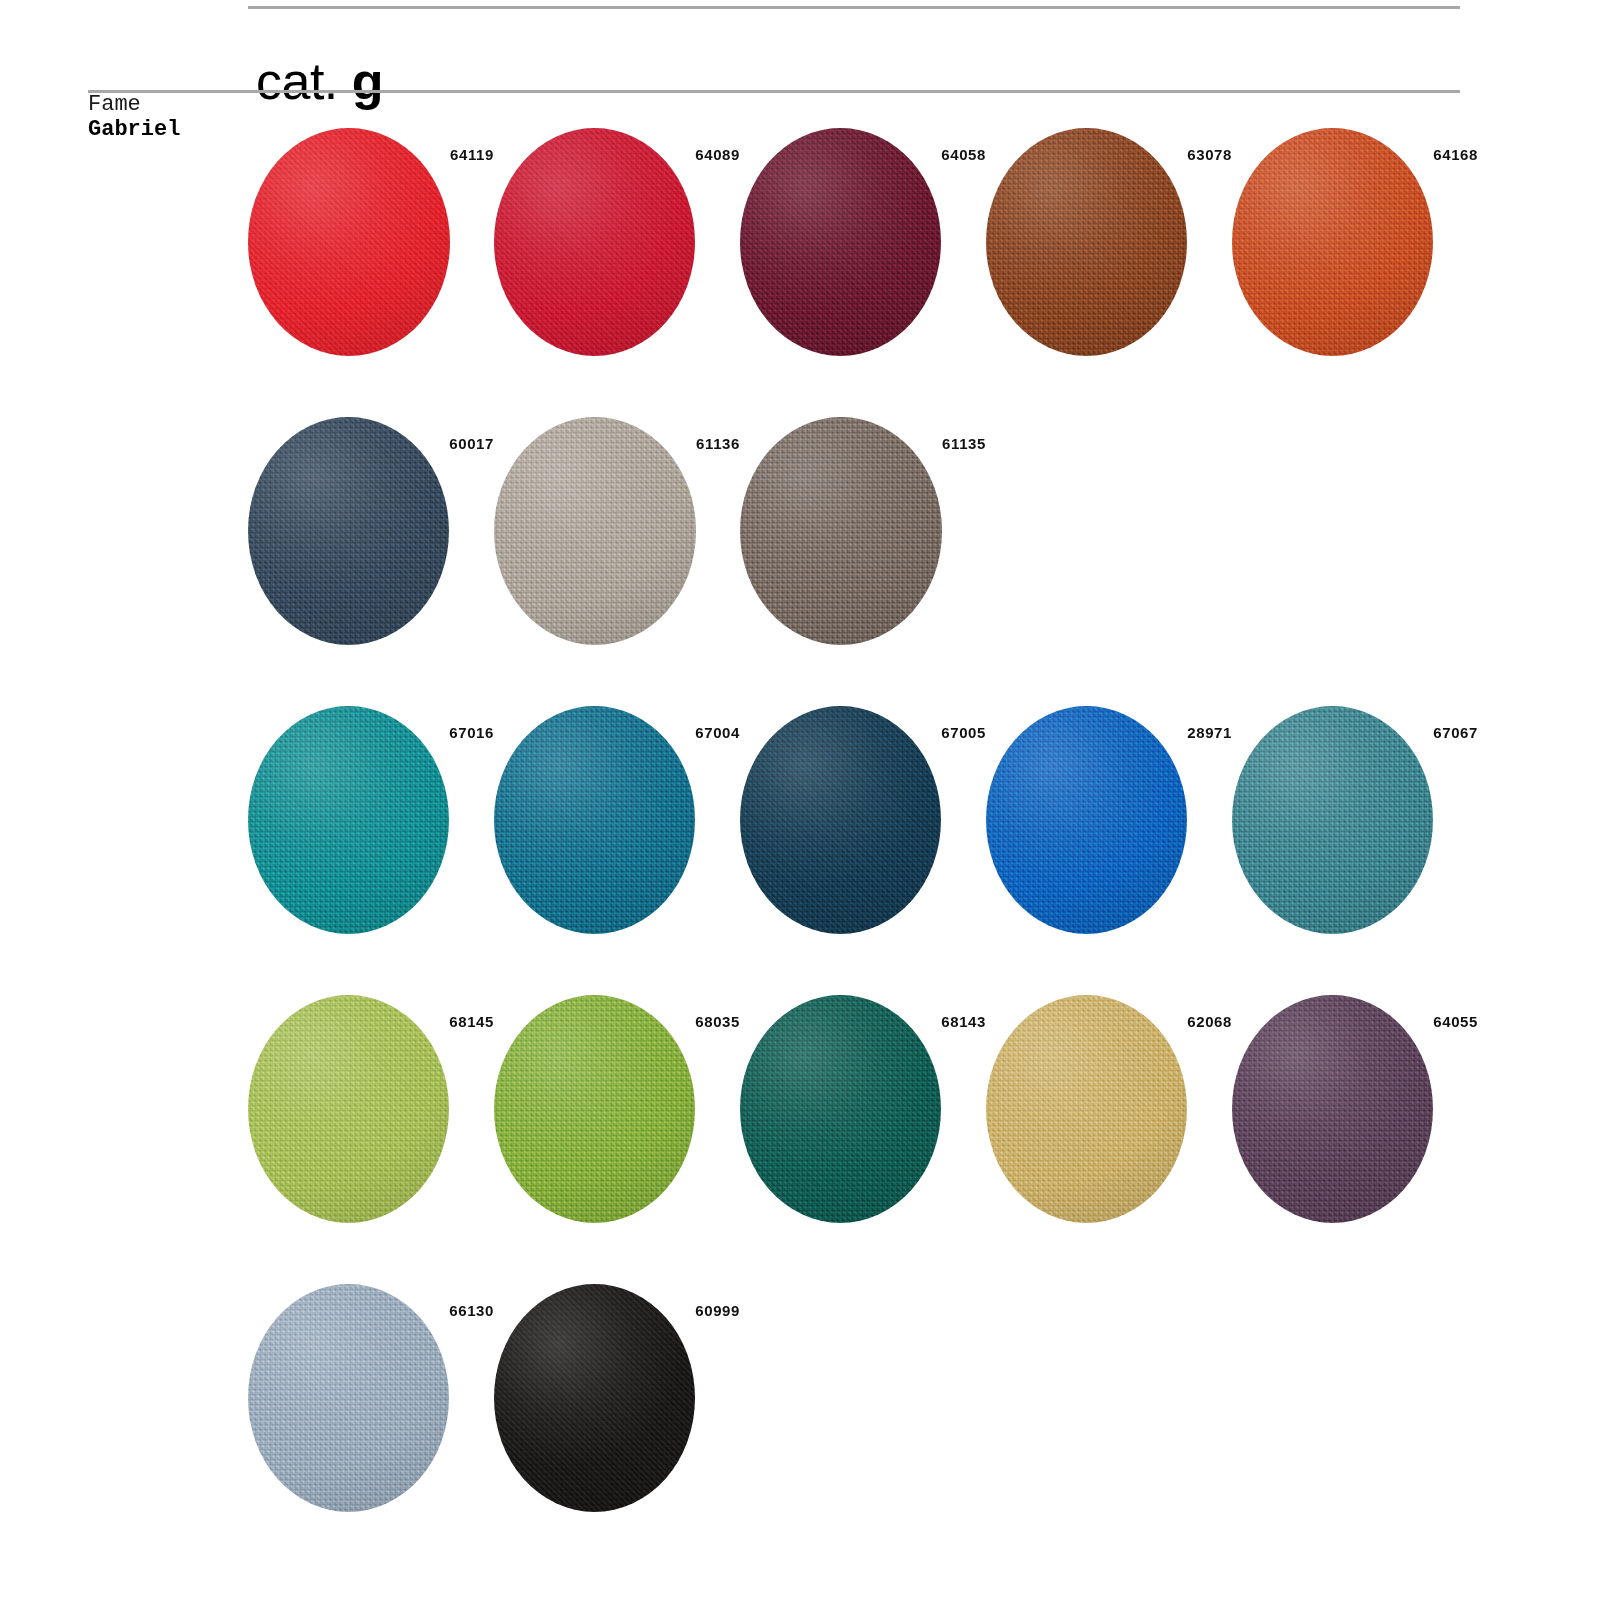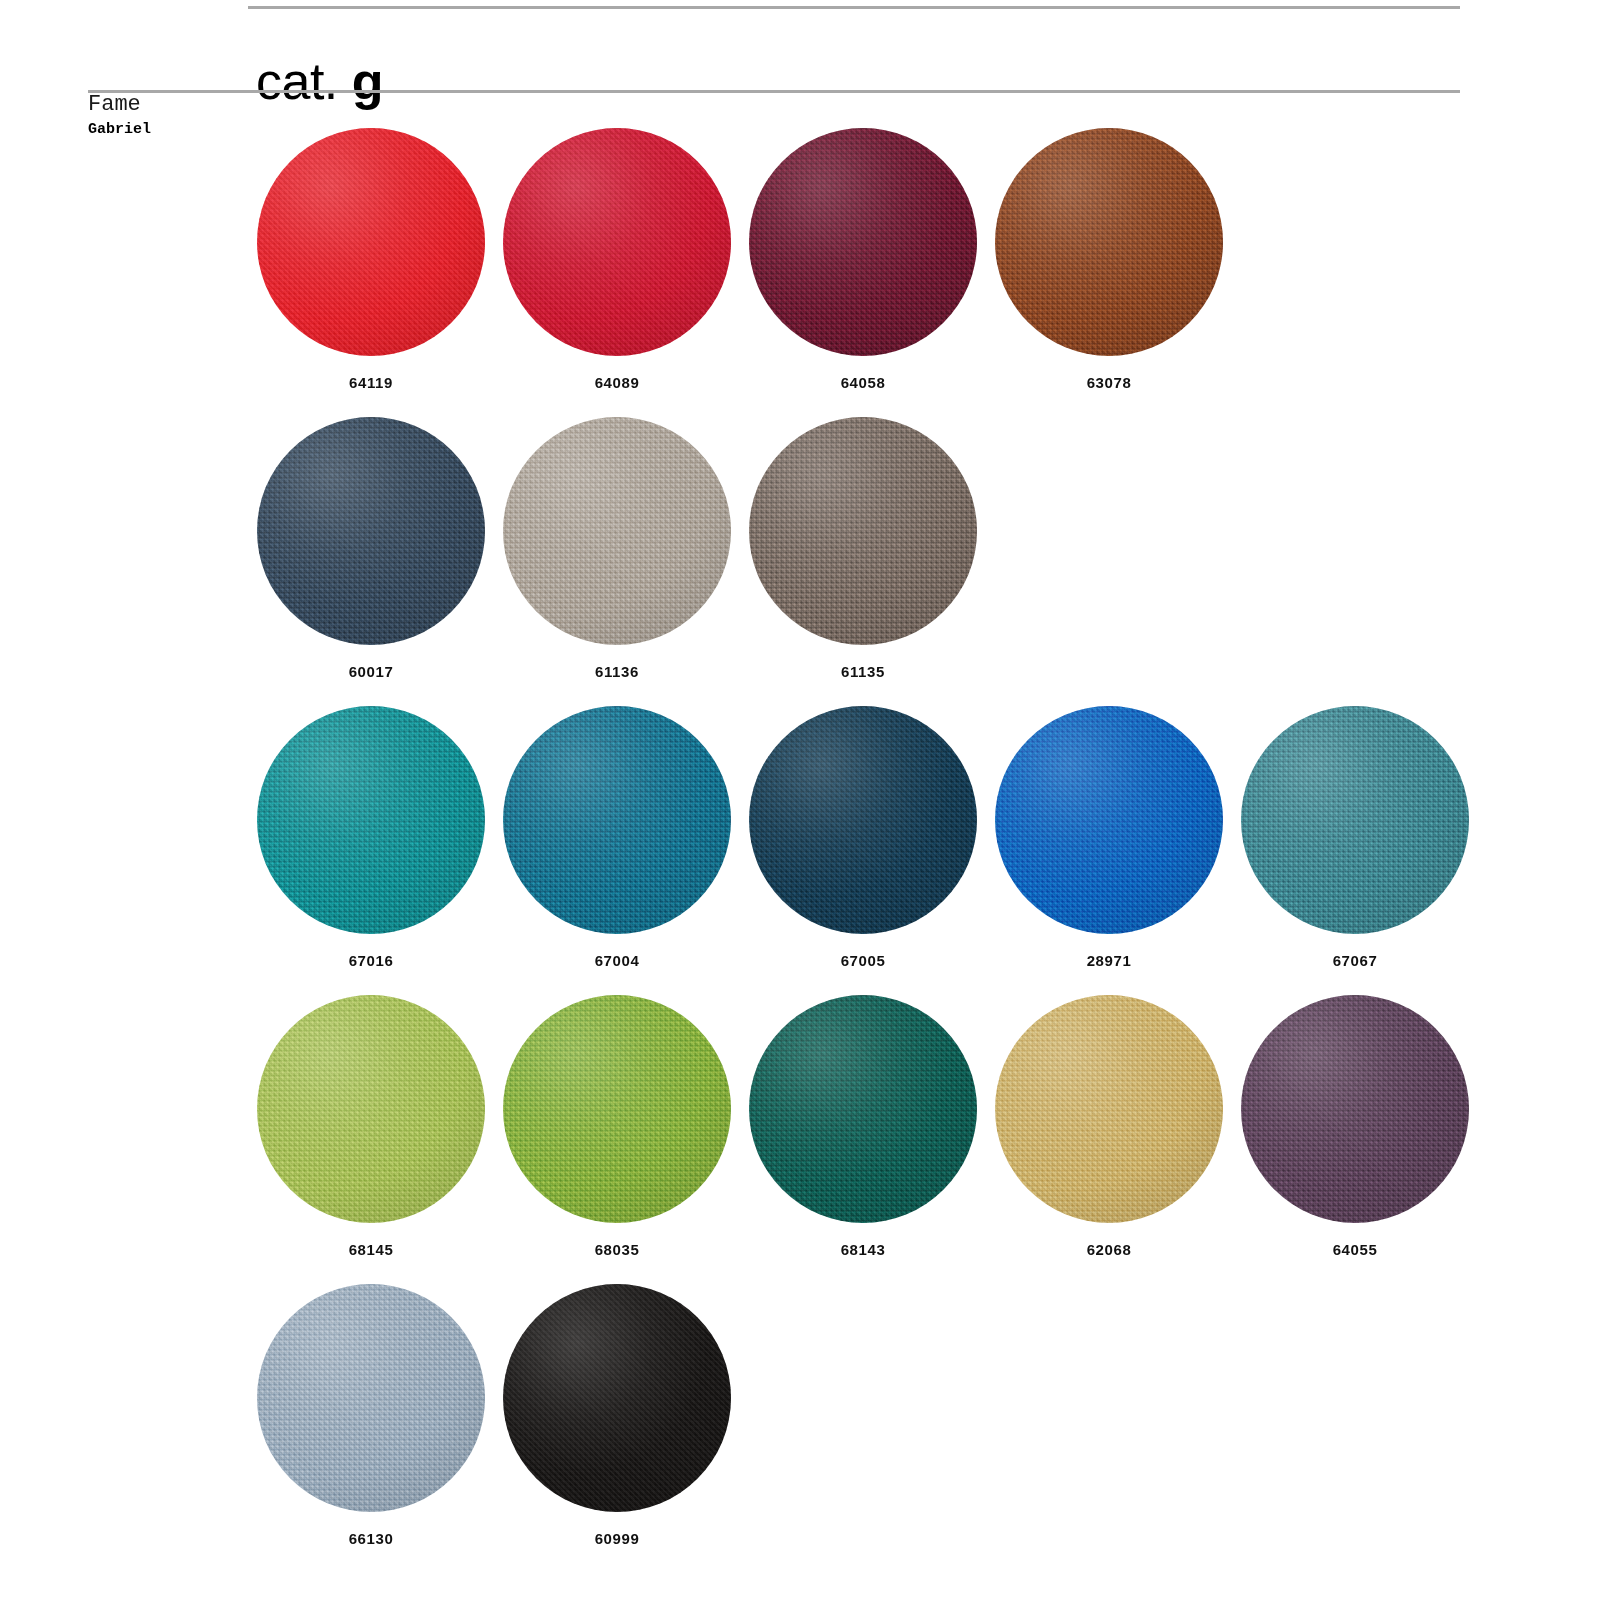--- a/index.html
+++ b/index.html
@@ -61,42 +61,42 @@
     width: 160px;
     line-height: 25px;
     font-family: Liberation Mono, monospace;
   }
   .brand-line1 {
     font-size: 22px;
     font-weight: 400;
     color: #1a1a1a;
   }
   .brand-line2 {
-    font-size: 15px;
+    font-size: 22px;
     font-weight: 700;
     color: #000000;
   }
 
   
   .grid {
     position: absolute;
     left: 248px;
     top: 128px;
     width: 1230px;
   }
   .swatch-row {
     display: flex;
     flex-direction: row;
     height: 289px;
   }
   .swatch-cell {
     width: 246px;
     display: flex;
-    flex-direction: column;
-    align-items: center;
+    flex-direction: row;
+    align-items: flex-start;
   }
   .swatch-cell.empty {
     visibility: hidden;
   }
 
   .swatch-disc {
     position: relative;
     width: 228px;
     height: 228px;
     border-radius: 50%;
@@ -203,20 +203,28 @@
           <div class="swatch-label">64058</div>
         </div>
         <div class="swatch-cell">
           <div class="swatch-disc" style="background-color: rgb(140, 68, 32);">
             <div class="weave"></div>
             <div class="weave2"></div>
             <div class="shade"></div>
           </div>
           <div class="swatch-label">63078</div>
         </div>
+        <div class="swatch-cell">
+          <div class="swatch-disc" style="background-color: rgb(205, 77, 33);">
+            <div class="weave"></div>
+            <div class="weave2"></div>
+            <div class="shade"></div>
+          </div>
+          <div class="swatch-label">64168</div>
+        </div>
       </div>
       <div class="swatch-row">
         <div class="swatch-cell">
           <div class="swatch-disc" style="background-color: rgb(52, 72, 92);">
             <div class="weave"></div>
             <div class="weave2"></div>
             <div class="shade"></div>
           </div>
           <div class="swatch-label">60017</div>
         </div>

